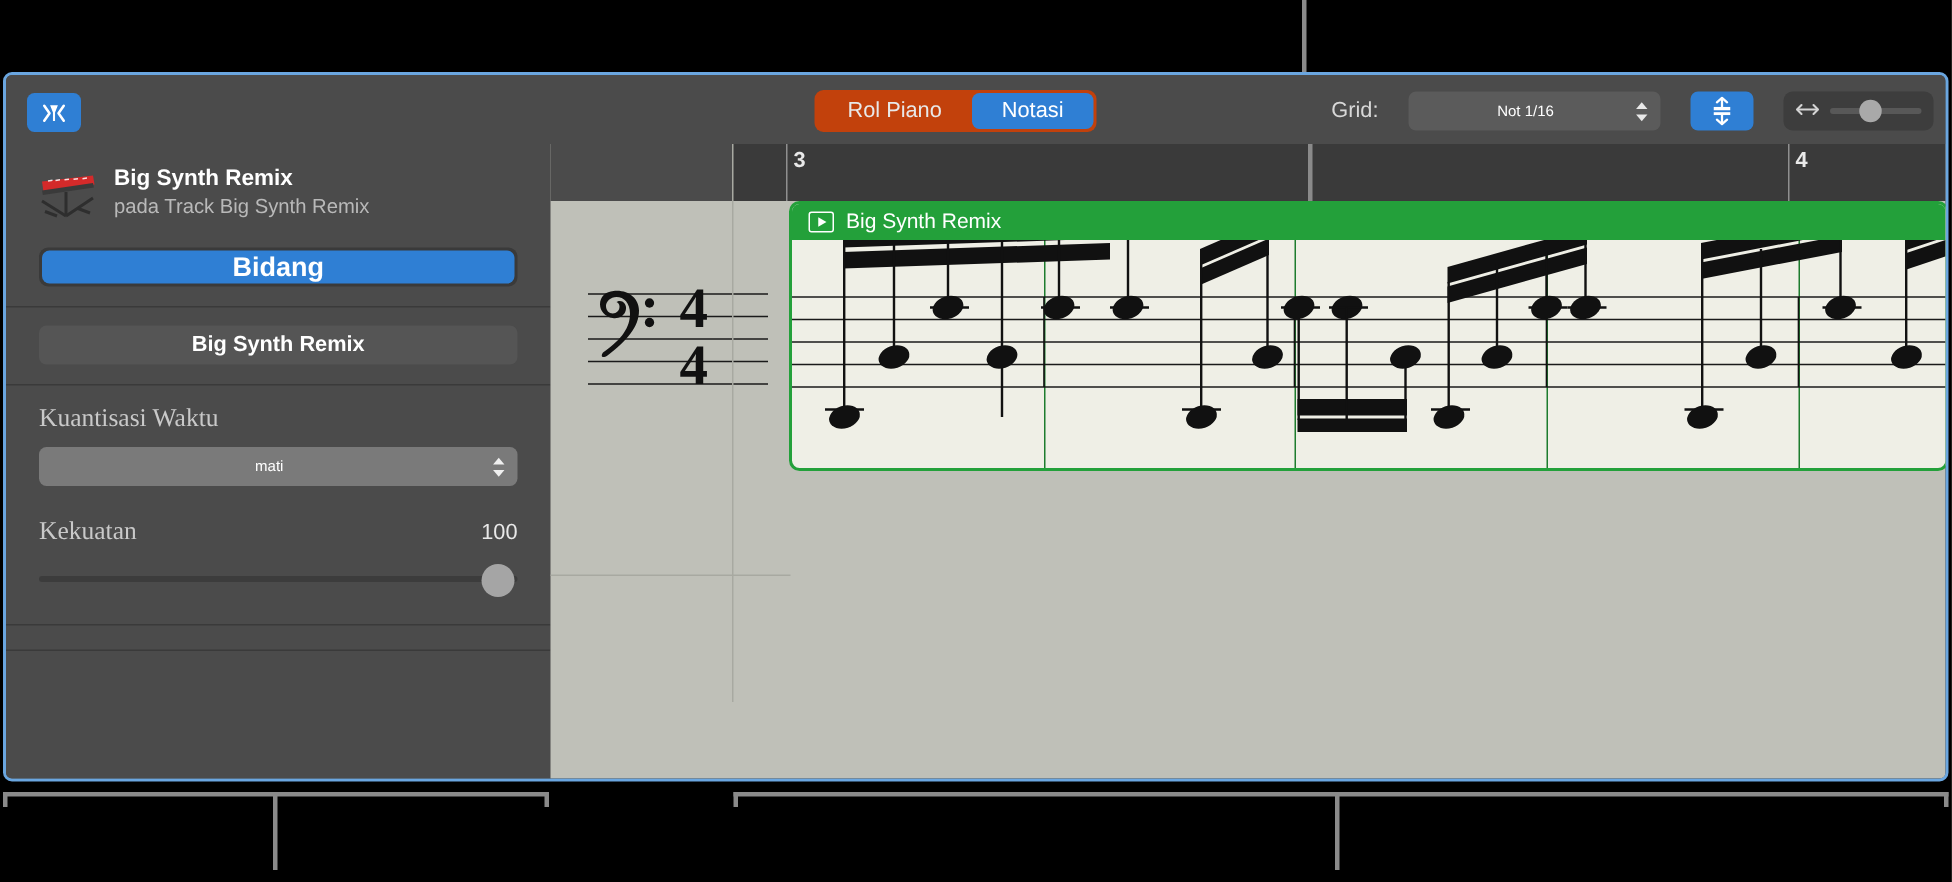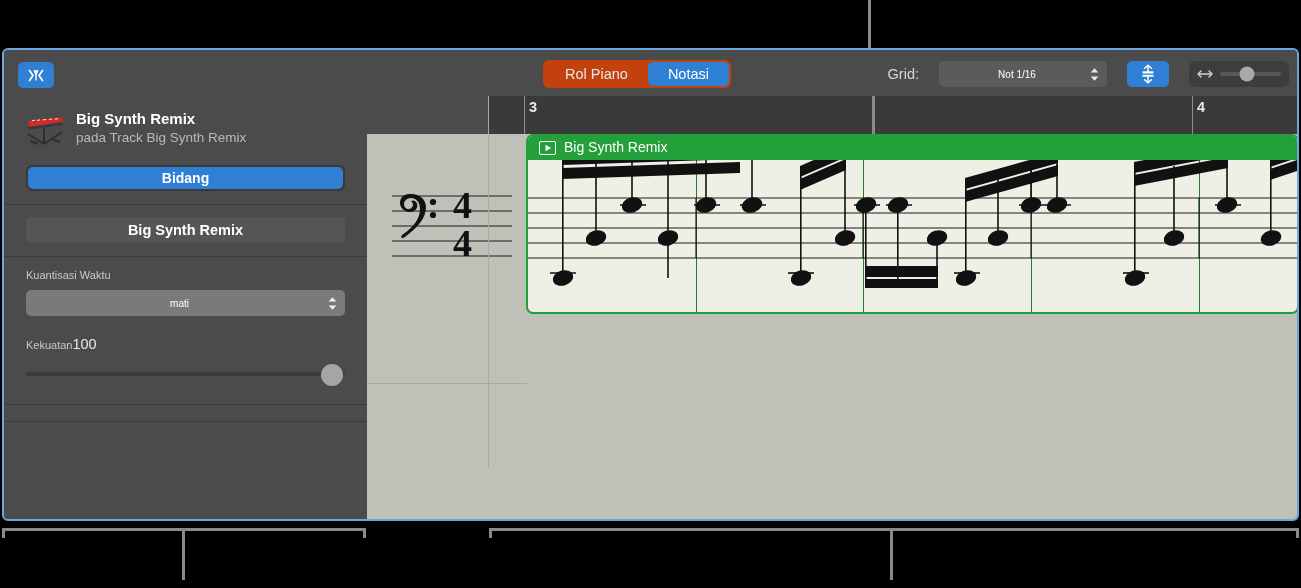--- a/index.html
+++ b/index.html
@@ -47,31 +47,31 @@
   #inspector{position:absolute;left:0;top:46px;width:363px;bottom:0;background:#4b4b4b;}
   .insp-head{display:flex;align-items:center;padding:12px 0 8px 18px;}
   .kbd-icon{width:46px;height:40px;flex:none;}
   .insp-titles{margin-left:8px;}
   .insp-title{font-size:15px;font-weight:bold;color:#ffffff;line-height:17px;}
   .insp-sub{font-size:13.5px;color:#b9b9b9;line-height:17px;margin-top:2px;}
 
   .insp-seg{margin:9px 22px 0 22px;height:26px;background:#3a3a3a;border-radius:6px;
       display:flex;padding:2px;box-sizing:border-box;}
   .insp-seg .seg{flex:1;height:22px;line-height:22px;text-align:center;border-radius:5px;
-      font-size:14px;color:#eaeaea;}
+      font-size:18px;color:#eaeaea;}
   .insp-seg .seg.active{background:#2f7fd4;color:#fff;font-weight:bold;}
 
   .hr{height:1px;background:#3a3a3a;margin:13px 0 0 0;}
   .name-field{margin:12px 22px 13px 22px;height:26px;background:#555555;border-radius:5px;
       display:flex;align-items:center;justify-content:center;font-size:14.5px;
       color:#ffffff;font-weight:bold;}
 
   .sec{padding:12px 22px 12px 22px;}
-  .sec-label{font-size:11px;color:#c9c9c9;}
-  .row{display:flex;align-items:baseline;}
+  .sec-label{font-size:17px;color:#c9c9c9;font-family:Liberation Serif, serif;}
+  .row{display:flex;justify-content:space-between;align-items:baseline;}
   .row .val{font-size:14.5px;color:#e9e9e9;}
   .slider{position:relative;margin-top:14px;height:16px;}
   .slider .track{position:absolute;top:6px;left:0;right:0;height:4px;background:#3c3c3c;border-radius:2px;}
   .slider .knob{position:absolute;top:-2px;width:22px;height:22px;border-radius:50%;
       background:#a5a5a5;transform:translateX(-50%);}
 
   
   #score{position:absolute;left:363px;top:46px;right:0;bottom:0;background:#bfc0b8;}
   #ruler{position:absolute;left:121px;top:0;right:0;height:38px;background:#3a3a3a;}
   #rulerpad{position:absolute;left:0;top:0;width:121px;height:38px;background:#4b4b4b;}

